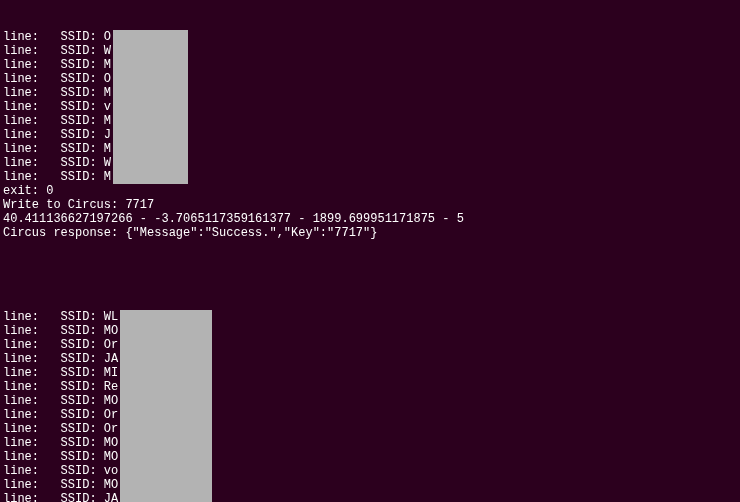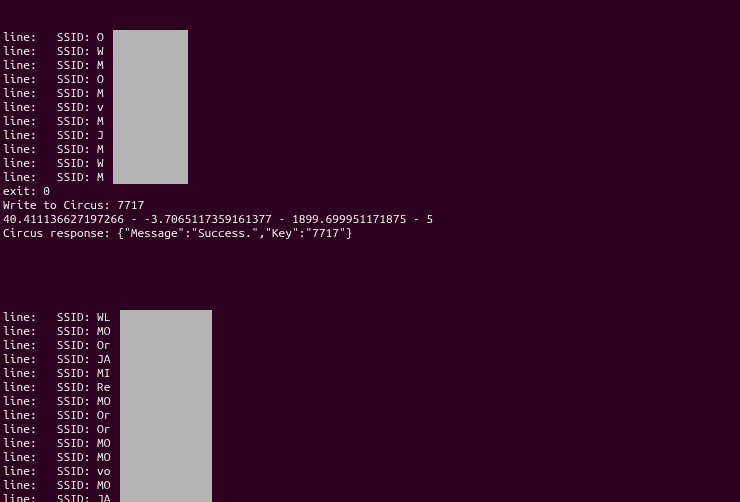--- a/index.html
+++ b/index.html
@@ -15,20 +15,21 @@
       overflow: hidden;
       position: relative;
     }
     .terminal {
       padding: 2px 3px;
       white-space: pre;
     }
     .line-row {
       height: 14px;
       position: relative;
+      font-family: Liberation Mono, monospace;
     }
     .redact {
       position: absolute;
       background: #b3b3b3;
       height: 14px;
       top: 0;
     }
   </style>
 </head>
 <body>

